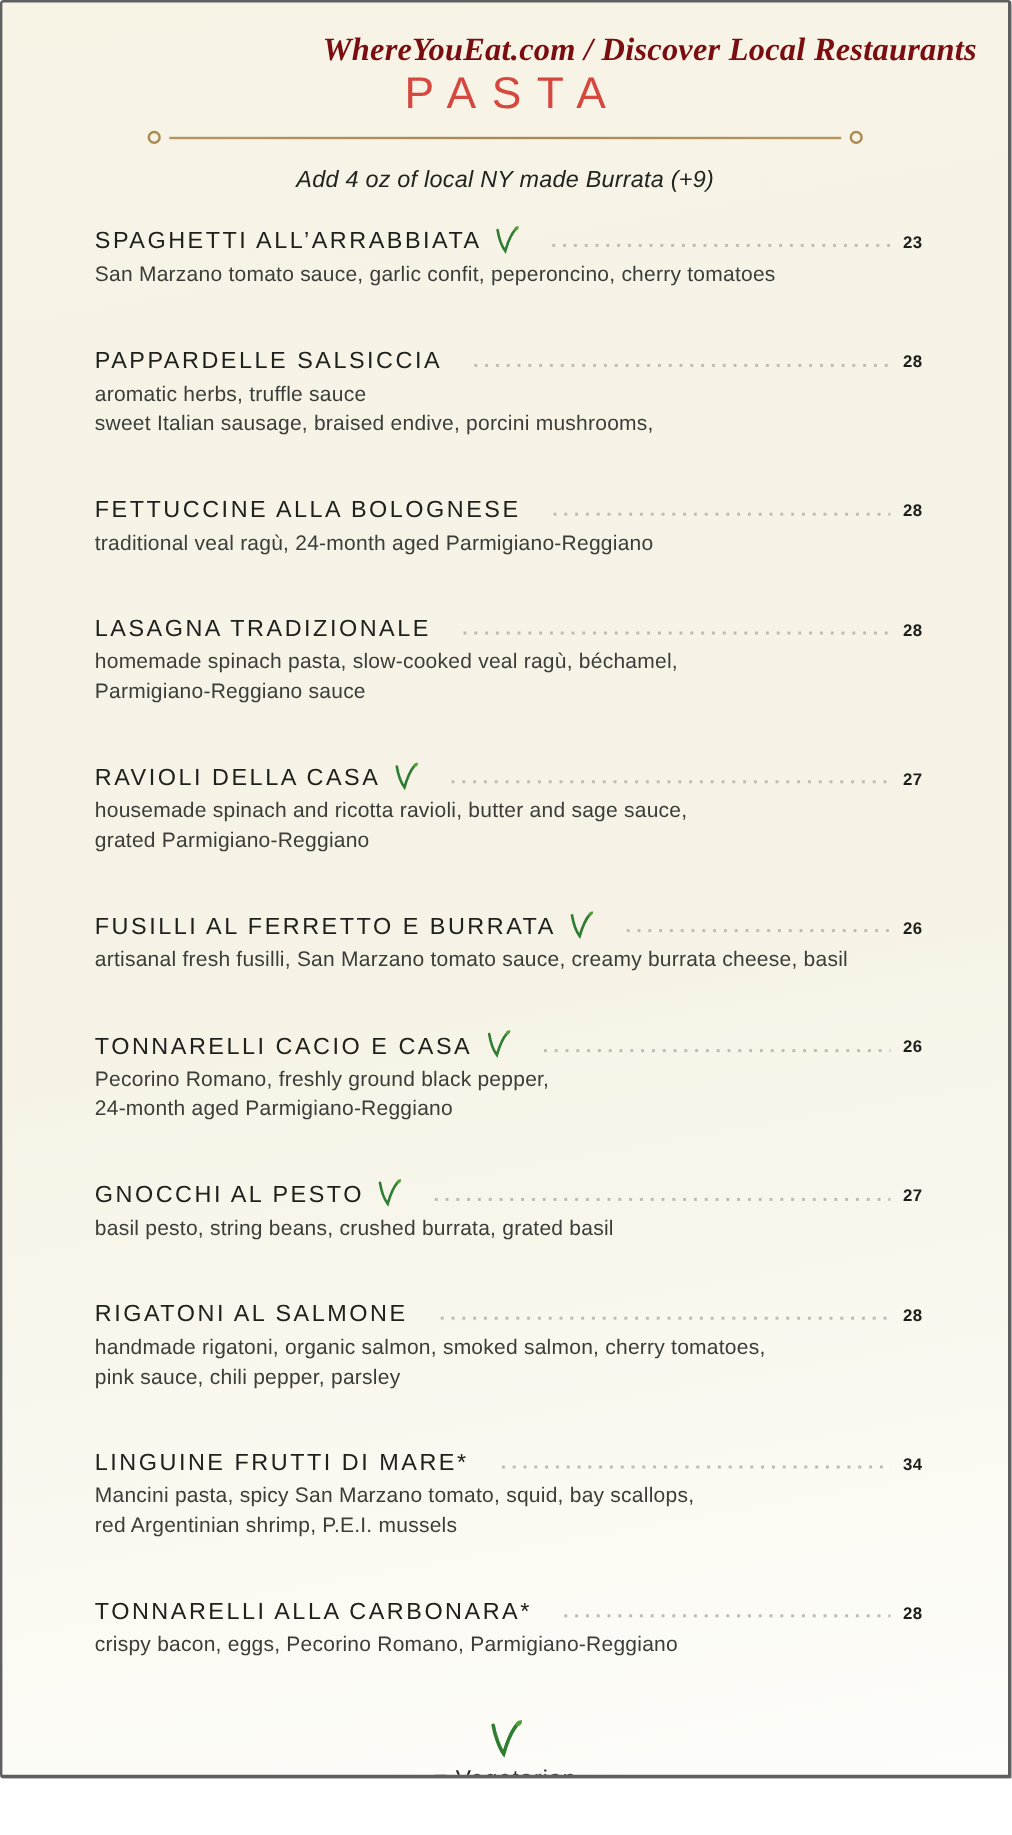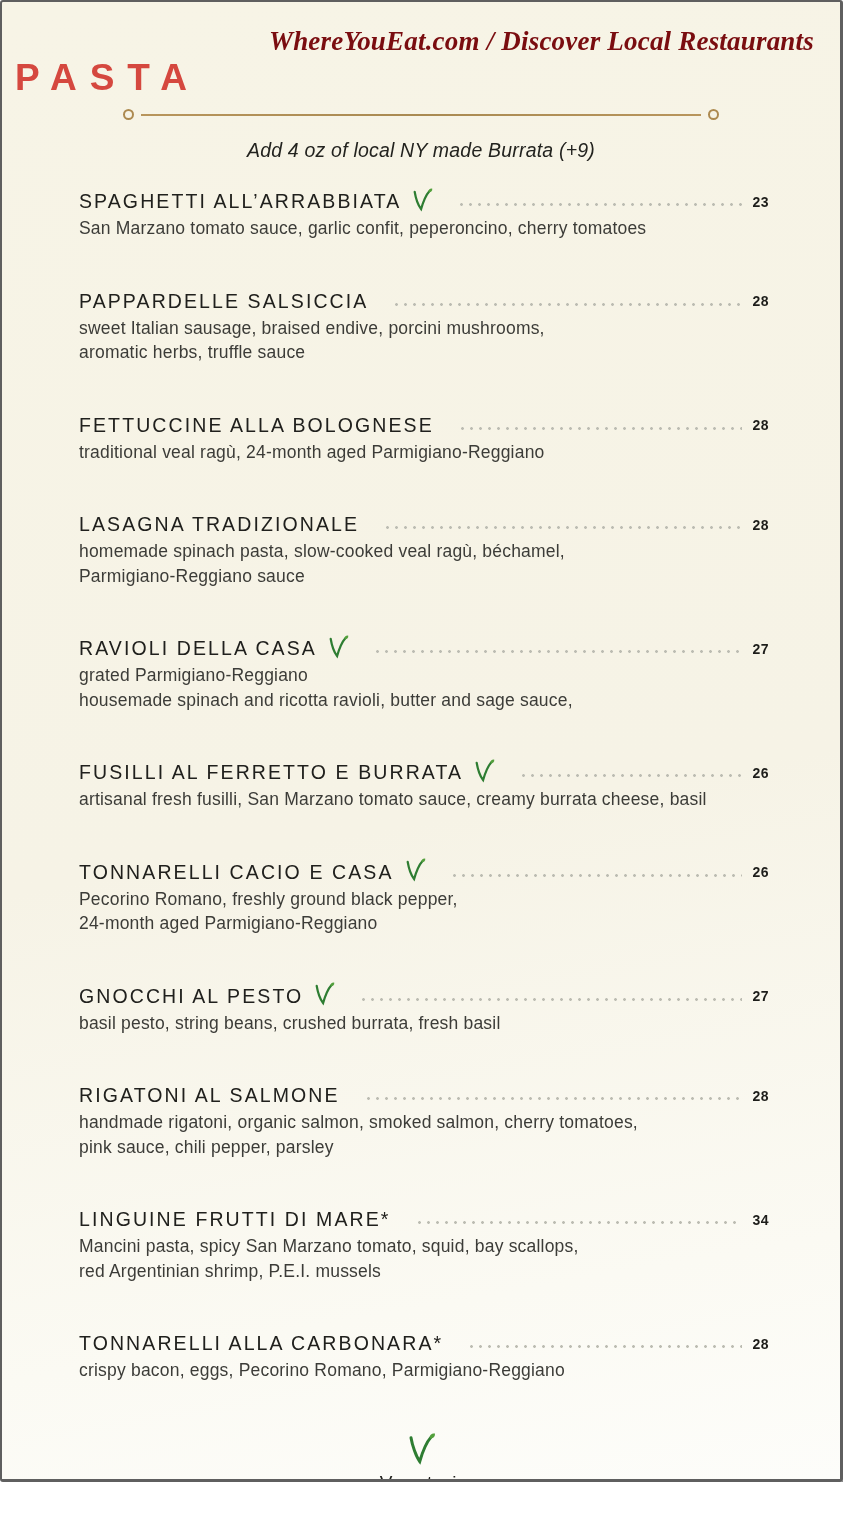--- a/index.html
+++ b/index.html
@@ -27,22 +27,23 @@
     text-align: right;
     font-family: "Liberation Serif", serif;
     font-style: italic;
     font-weight: 700;
     font-size: 27px;
     color: #7a0d10;
     letter-spacing: 0.2px;
   }
   .section-title {
     margin-top: 0px;
+    text-align: center;
     font-size: 37px;
-    font-weight: 700;
+    font-weight: 400;
     color: #d5483f;
     letter-spacing: 13px;
     padding-left: 13px; 
   }
   .rule-row {
     margin: 10px auto 0 auto;
     width: 596px;
     display: flex;
     align-items: center;
   }
@@ -173,22 +174,22 @@
   </div>
 
   <div class="menu-item">
     <div class="item-head">
       <span class="item-name">PAPPARDELLE SALSICCIA</span>
 
       <span class="leader"></span>
       <span class="item-price">28</span>
     </div>
     <div class="item-desc">
+          <div>aromatic herbs, truffle sauce</div>
           <div>sweet Italian sausage, braised endive, porcini mushrooms,</div>
-          <div>aromatic herbs, truffle sauce</div>
         </div>
   </div>
 
   <div class="menu-item">
     <div class="item-head">
       <span class="item-name">FETTUCCINE ALLA BOLOGNESE</span>
 
       <span class="leader"></span>
       <span class="item-price">28</span>
     </div>
@@ -214,22 +215,22 @@
     <div class="item-head">
       <span class="item-name">RAVIOLI DELLA CASA</span>
       <svg class="leaf-icon" viewBox="0 0 24 26" aria-hidden="true">
         <path d="M4 4 C5 10 8 19 11 23 C13 16 16 8 20 3.5" fill="none" stroke="#2e7d32" stroke-width="2.4" stroke-linecap="round"></path>
         <path d="M19.2 4.5 C18.6 1.8 20.4 0.4 23.2 0.6 C23.4 3.2 21.8 4.9 19.2 4.5 Z" fill="#53a03c"></path>
       </svg>
       <span class="leader"></span>
       <span class="item-price">27</span>
     </div>
     <div class="item-desc">
+          <div>housemade spinach and ricotta ravioli, butter and sage sauce,</div>
           <div>grated Parmigiano-Reggiano</div>
-          <div>housemade spinach and ricotta ravioli, butter and sage sauce,</div>
         </div>
   </div>
 
   <div class="menu-item">
     <div class="item-head">
       <span class="item-name">FUSILLI AL FERRETTO E BURRATA</span>
       <svg class="leaf-icon" viewBox="0 0 24 26" aria-hidden="true">
         <path d="M4 4 C5 10 8 19 11 23 C13 16 16 8 20 3.5" fill="none" stroke="#2e7d32" stroke-width="2.4" stroke-linecap="round"></path>
         <path d="M19.2 4.5 C18.6 1.8 20.4 0.4 23.2 0.6 C23.4 3.2 21.8 4.9 19.2 4.5 Z" fill="#53a03c"></path>
       </svg>
@@ -261,21 +262,21 @@
     <div class="item-head">
       <span class="item-name">GNOCCHI AL PESTO</span>
       <svg class="leaf-icon" viewBox="0 0 24 26" aria-hidden="true">
         <path d="M4 4 C5 10 8 19 11 23 C13 16 16 8 20 3.5" fill="none" stroke="#2e7d32" stroke-width="2.4" stroke-linecap="round"></path>
         <path d="M19.2 4.5 C18.6 1.8 20.4 0.4 23.2 0.6 C23.4 3.2 21.8 4.9 19.2 4.5 Z" fill="#53a03c"></path>
       </svg>
       <span class="leader"></span>
       <span class="item-price">27</span>
     </div>
     <div class="item-desc">
-          <div>basil pesto, string beans, crushed burrata, fresh basil</div>
+          <div>basil pesto, string beans, crushed burrata, grated basil</div>
         </div>
   </div>
 
   <div class="menu-item">
     <div class="item-head">
       <span class="item-name">RIGATONI AL SALMONE</span>
 
       <span class="leader"></span>
       <span class="item-price">28</span>
     </div>

